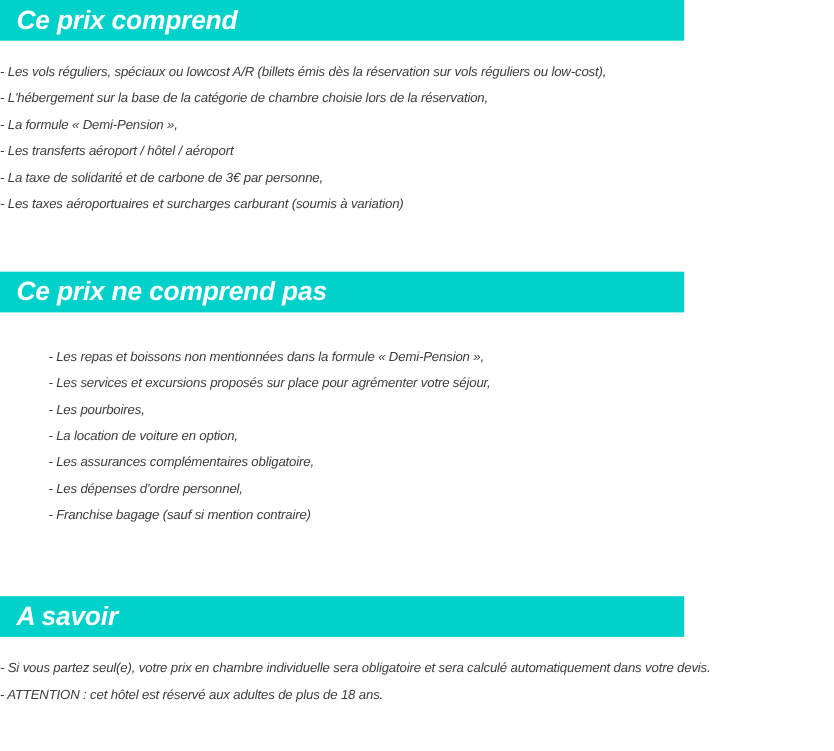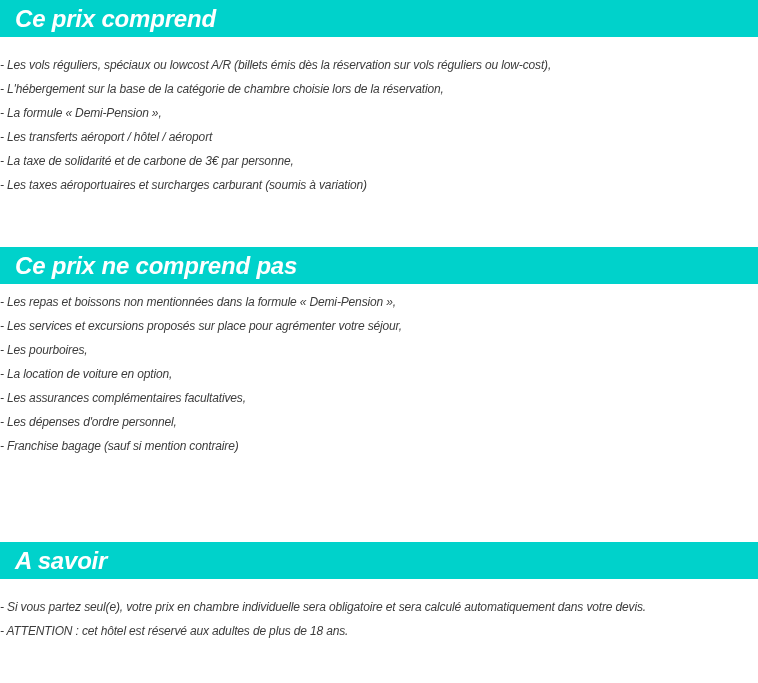--- a/index.html
+++ b/index.html
@@ -10,21 +10,21 @@
       overflow: hidden;
     }
     body {
       font-family: "Liberation Sans", "DejaVu Sans", sans-serif;
       color: #3a3a3a;
       position: relative;
     }
     .section-header {
       position: absolute;
       left: 0;
-      width: 758px;
+      width: 622px;
       height: 37px;
       background: #00d2cb;
       color: #ffffff;
       font-style: italic;
       font-weight: bold;
       font-size: 24px;
       line-height: 37px;
       padding-left: 15px;
       letter-spacing: -0.2px;
     }
@@ -42,21 +42,21 @@
       display: block;
       white-space: nowrap;
     }
     .section-body .line.wrap {
       white-space: normal;
       padding-right: 4px;
     }
     #hdr-1 { top: 0; }
     #body-1 { top: 53px; }
     #hdr-2 { top: 247px; }
-    #body-2 { top: 290px; }
+    #body-2 { top: 312px; padding-left: 44px; }
     #hdr-3 { top: 542px; }
     #body-3 { top: 595px; }
   </style>
 </head>
 <body>
 
 <h2 id="hdr-1" class="section-header">Ce prix comprend</h2>
 <div id="body-1" class="section-body">
   <span class="line">- Les vols réguliers, spéciaux ou lowcost A/R (billets émis dès la réservation sur vols réguliers ou low-cost),</span>
   <span class="line">- L'hébergement sur la base de la catégorie de chambre choisie lors de la réservation,</span>
@@ -65,21 +65,21 @@
   <span class="line">- La taxe de solidarité et de carbone de 3€ par personne,</span>
   <span class="line">- Les taxes aéroportuaires et surcharges carburant (soumis à variation)</span>
 </div>
 
 <h2 id="hdr-2" class="section-header">Ce prix ne comprend pas</h2>
 <div id="body-2" class="section-body">
   <span class="line">- Les repas et boissons non mentionnées dans la formule « Demi-Pension »,</span>
   <span class="line">- Les services et excursions proposés sur place pour agrémenter votre séjour,</span>
   <span class="line">- Les pourboires,</span>
   <span class="line">- La location de voiture en option,</span>
-  <span class="line">- Les assurances complémentaires facultatives,</span>
+  <span class="line">- Les assurances complémentaires obligatoire,</span>
   <span class="line">- Les dépenses d'ordre personnel,</span>
   <span class="line">- Franchise bagage (sauf si mention contraire)</span>
 </div>
 
 <h2 id="hdr-3" class="section-header">A savoir</h2>
 <div id="body-3" class="section-body">
   <span class="line wrap">- Si vous partez seul(e), votre prix en chambre individuelle sera obligatoire et sera calculé automatiquement dans votre devis.</span>
   <span class="line">- ATTENTION : cet hôtel est réservé aux adultes de plus de 18 ans.</span>
 </div>
 

